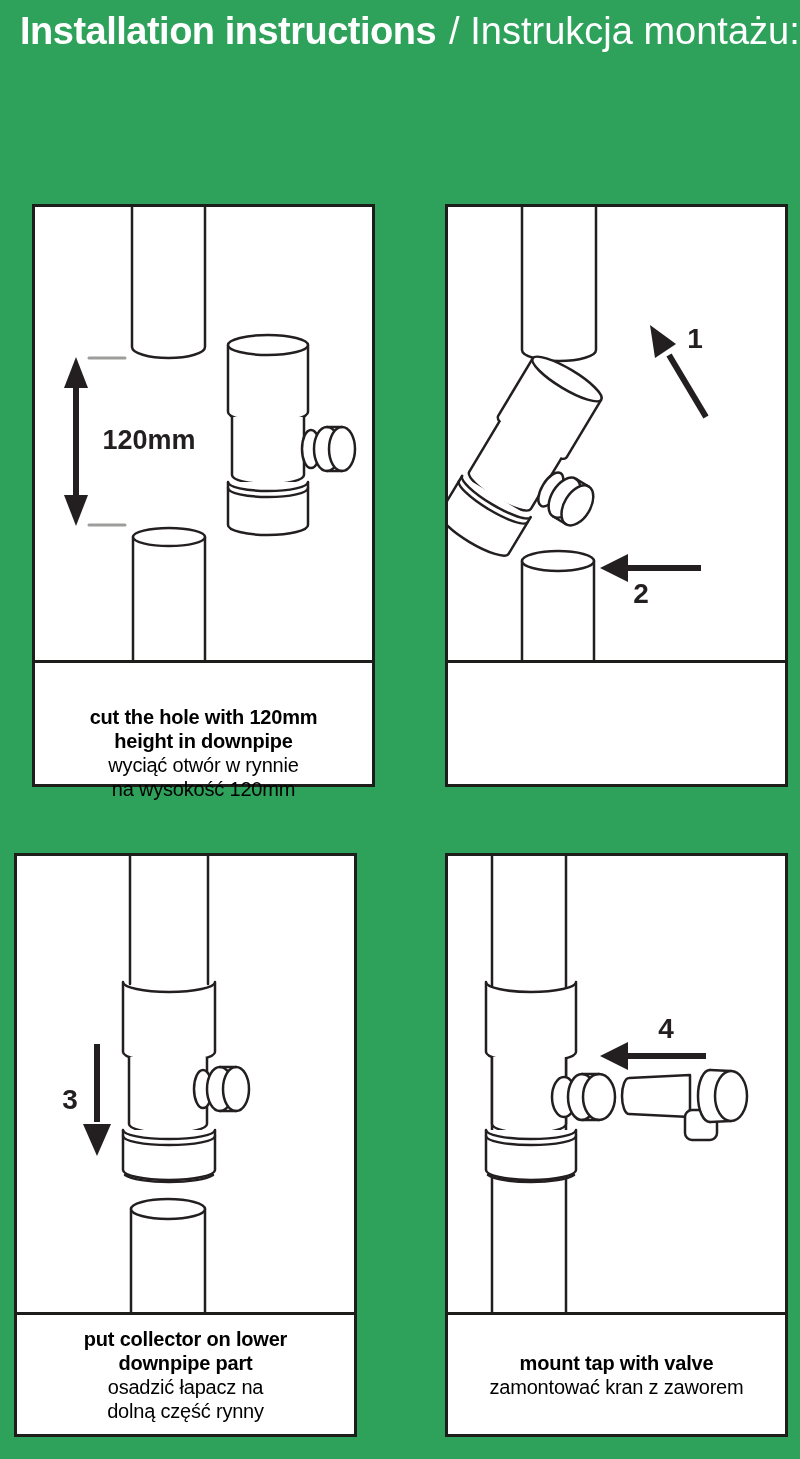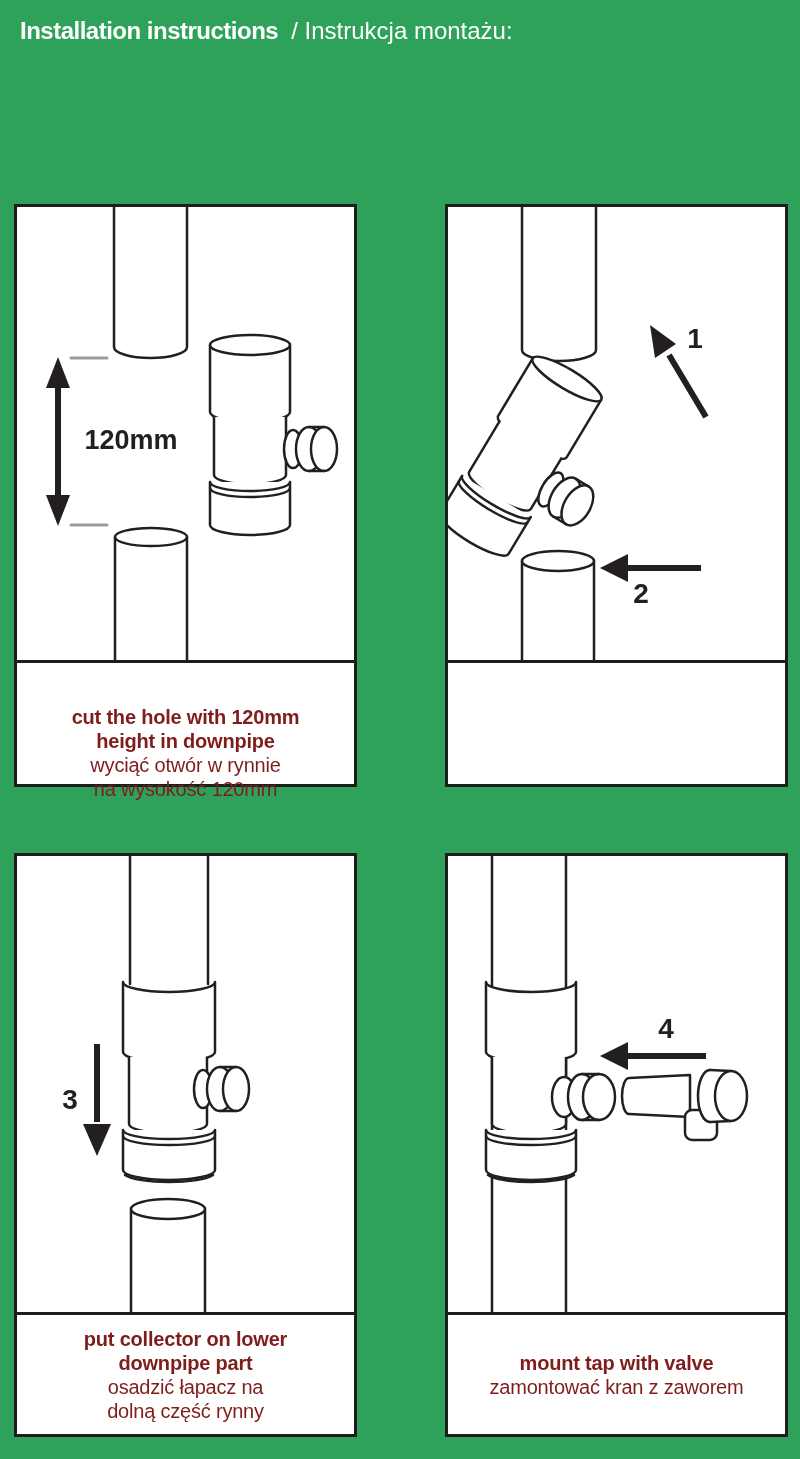--- a/index.html
+++ b/index.html
@@ -3,40 +3,40 @@
 <meta charset="utf-8">
 <style>
   html,body{margin:0;padding:0;}
   body{
     width:800px;height:1459px;position:relative;overflow:hidden;
     background:#2EA15B;
     font-family:"Liberation Sans",sans-serif;
   }
   .title{
     position:absolute;left:20px;top:10px;margin:0;
-    color:#ffffff;font-size:24px;line-height:42px;
+    color:#ffffff;font-size:38px;line-height:42px;
     font-weight:700;white-space:nowrap;letter-spacing:-0.5px;
   }
   .title .title-pl{font-weight:400;margin-left:13px;letter-spacing:0;}
   .panel{
     position:absolute;width:343px;background:#ffffff;
     border:3px solid #1D1D1B;box-sizing:border-box;
     display:flex;flex-direction:column;
   }
-  .p1{left:14px;top:204px;height:583px;gap:40px;}
+  .p1{left:32px;top:204px;height:583px;gap:40px;}
   .p2{left:445px;top:204px;height:583px;}
   .p3{left:14px;top:853px;height:584px;}
   .p4{left:445px;top:853px;height:584px;}
   .art{border-bottom:3px solid #1D1D1B;flex:0 0 auto;background:#ffffff;}
   .p1 .art,.p2 .art{height:453px;}
   .p3 .art,.p4 .art{height:456px;}
   .art svg{display:block;width:100%;height:100%;}
   .caption{
     flex:1;display:flex;flex-direction:column;justify-content:center;align-items:center;
-    text-align:center;color:#7f1d1d;font-size:20px;line-height:24px;padding:2px 8px;
+    text-align:center;color:#000000;font-size:20px;line-height:24px;padding:2px 8px;
   }
   .cap-en{font-weight:700;white-space:pre-line;letter-spacing:-0.2px;}
   .cap-pl{font-weight:400;white-space:pre-line;letter-spacing:-0.2px;text-align:center;}
   
   .ln{stroke:#231F20;stroke-width:2.5;fill:none;stroke-linecap:round;stroke-linejoin:round;}
   .fw{stroke:#231F20;stroke-width:2.5;fill:#ffffff;stroke-linejoin:round;}
   .white{fill:#ffffff;stroke:none;}
   .gray{stroke:#9D9D9C;stroke-width:3;fill:none;stroke-linecap:round;}
   .arr{fill:#231F20;stroke:none;}
   .shaft{stroke:#231F20;stroke-width:6;fill:none;}

